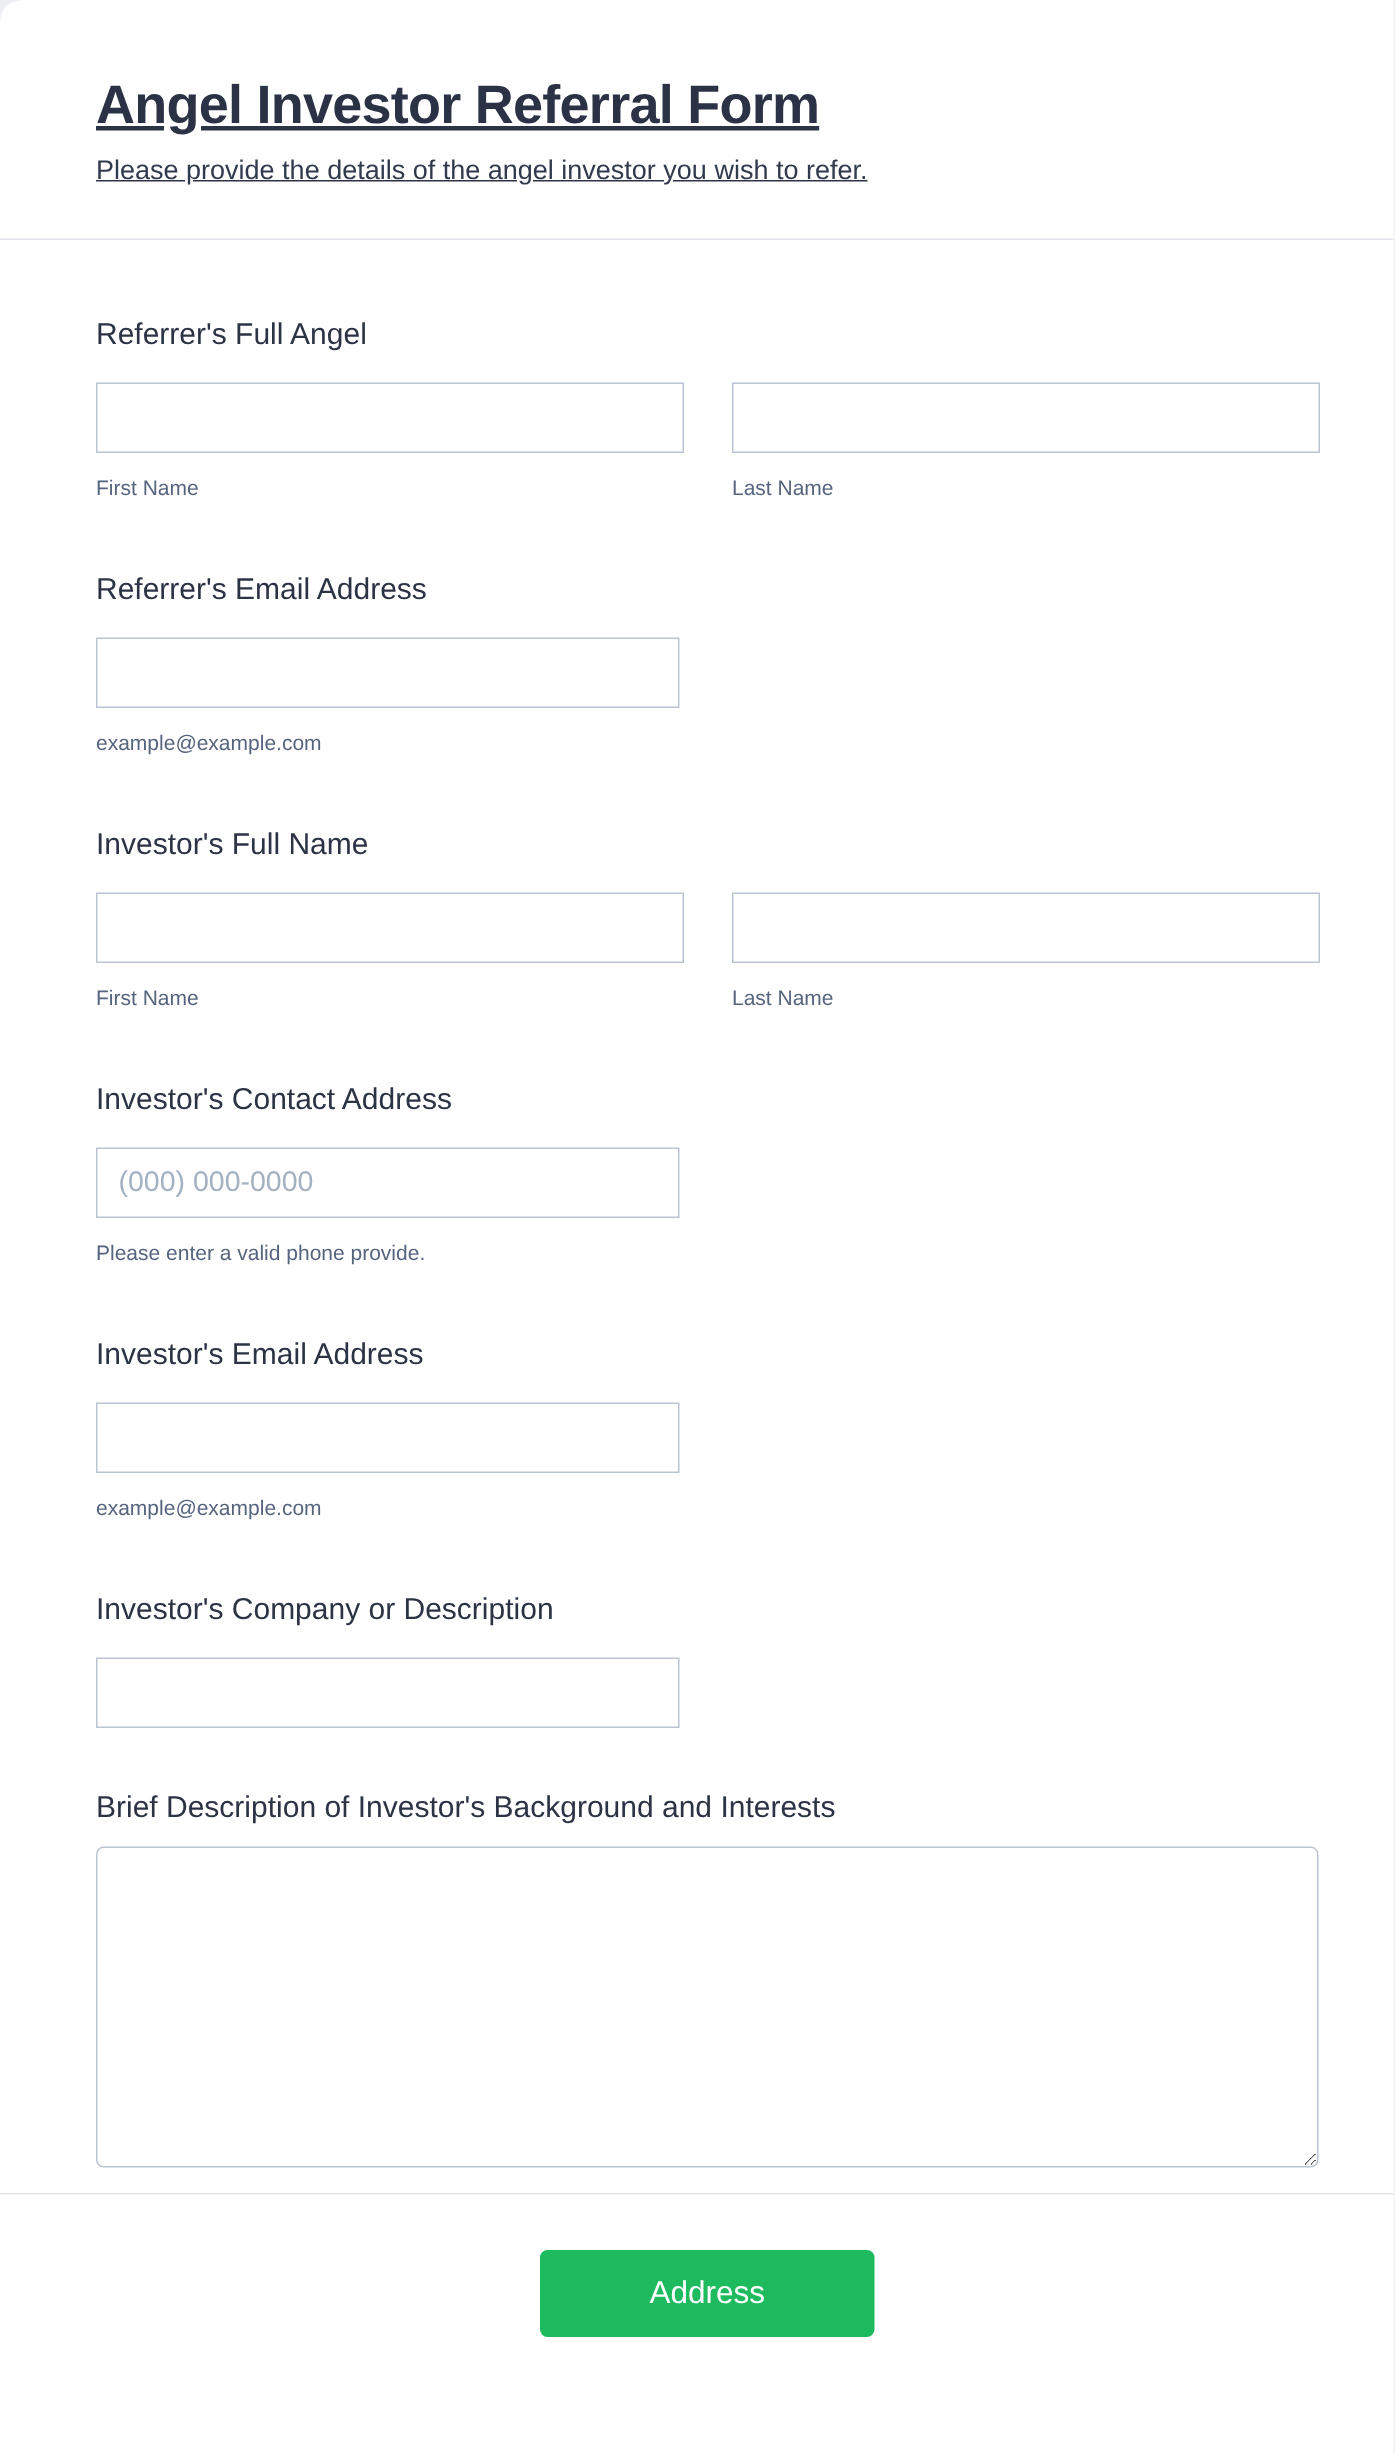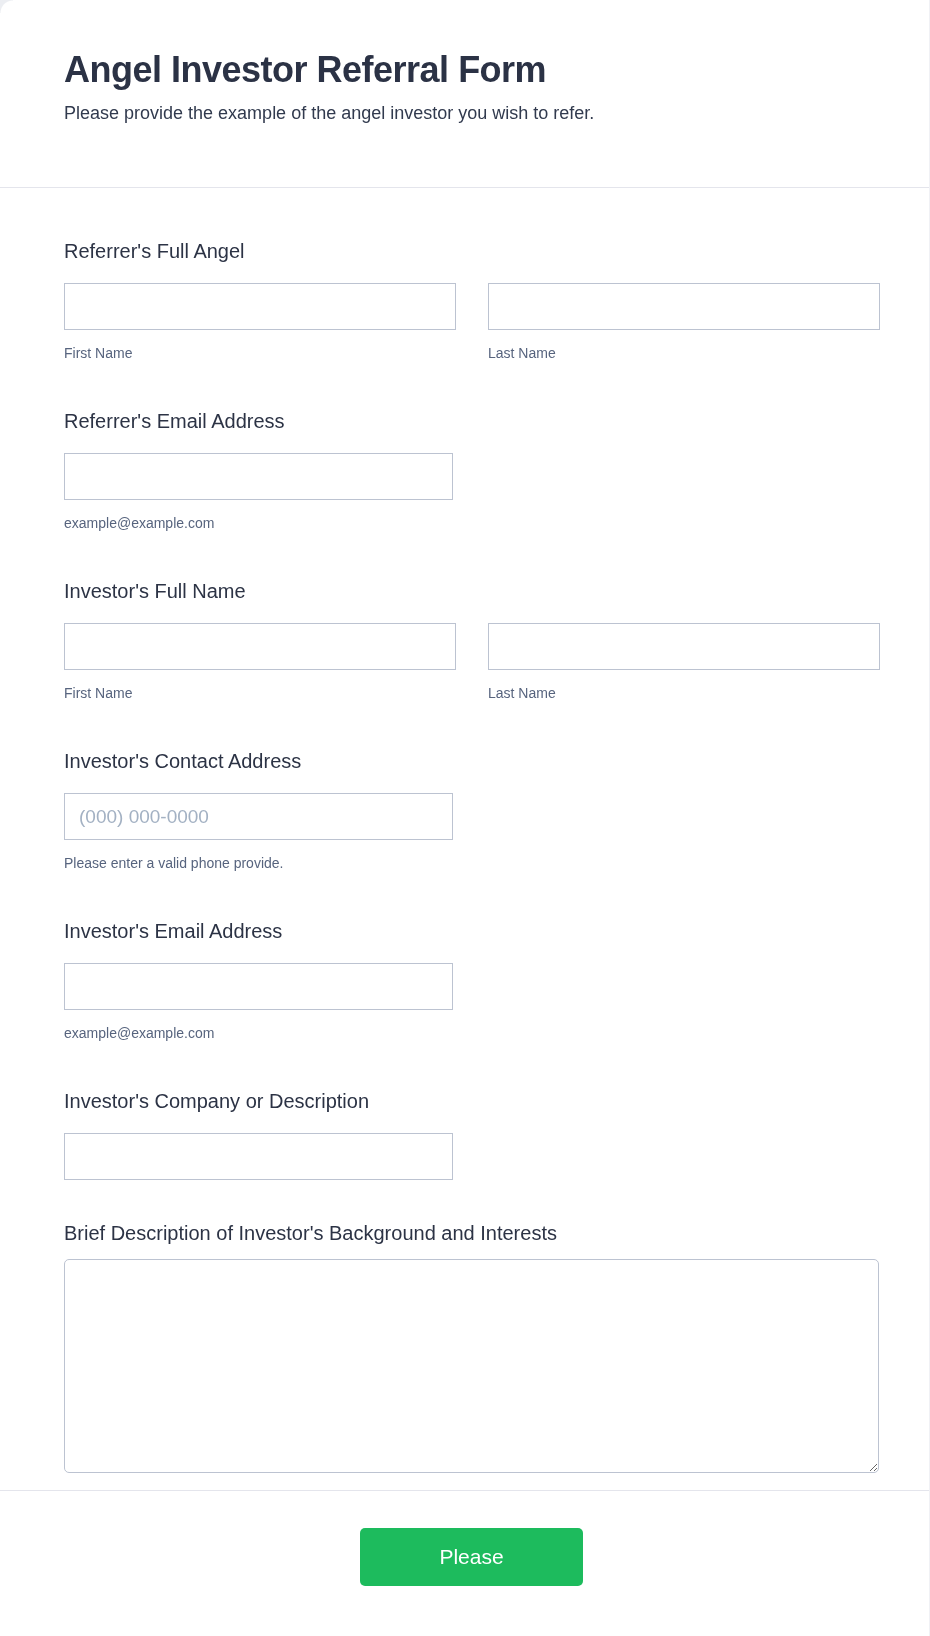--- a/index.html
+++ b/index.html
@@ -19,22 +19,23 @@
   
   .corner-artifact {
     position: absolute; top: 0; left: 0; width: 13px; height: 13px;
     background: radial-gradient(circle at 13px 13px, rgba(0,0,0,0) 12px, #eceef2 13px);
     pointer-events: none;
   }
 
   
   .form-header {
     padding: 52px 64px 0 64px;
-    height: 188px;
+    height: 160px;
     border-bottom: 1px solid #e4e5ec;
+    text-decoration: underline;
   }
   .form-title {
     font-size: 36px;
     font-weight: 700;
     letter-spacing: -0.5px;
     color: #2b3245;
     line-height: 1.0;
   }
   .form-subtitle {
     margin-top: 15px;
@@ -128,21 +129,21 @@
   }
 </style>
 </head>
 <body>
 
 <div class="page">
   <div class="corner-artifact"></div>
 
   <div class="form-header">
     <h1 class="form-title">Angel Investor Referral Form</h1>
-    <div class="form-subtitle">Please provide the example of the angel investor you wish to refer.</div>
+    <div class="form-subtitle">Please provide the details of the angel investor you wish to refer.</div>
   </div>
 
   <div class="form-body">
     <div class="spacer-top-first"></div>
 
     <div class="field content-w">
       <span class="q-label">Referrer's Full Angel</span>
       <div class="gap-label-input"></div>
       <div class="name-grid">
         <div>
@@ -207,16 +208,16 @@
     <div class="field content-w">
       <span class="q-label">Brief Description of Investor's Background and Interests</span>
       <div class="gap-label-textarea"></div>
       <textarea class="textarea-input" style=""></textarea>
     </div>
     <div class="gap-textarea-footer"></div>
   </div>
 
   <div class="form-footer">
     <div class="submit-row">
-      <button type="button" class="submit-button">Please</button>
+      <button type="button" class="submit-button">Address</button>
     </div>
   </div>
 </div>
 
 </body></html>

